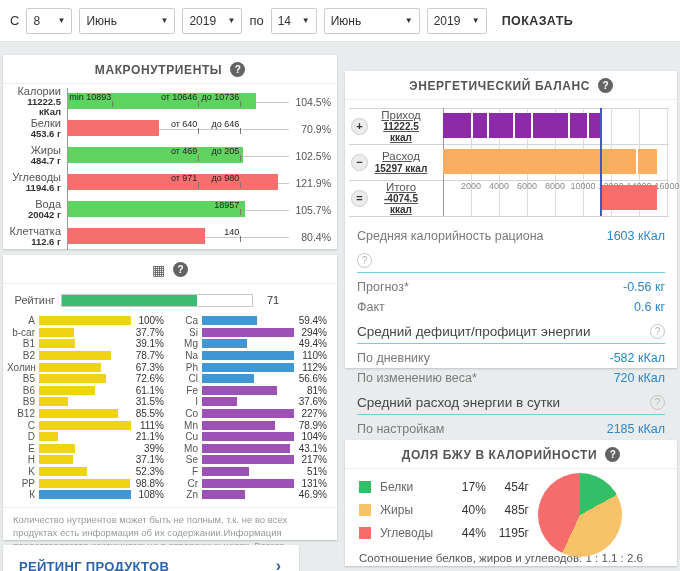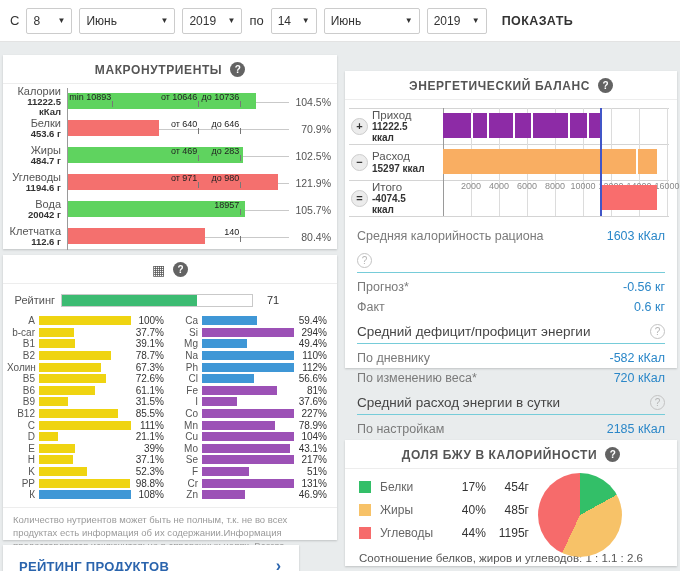--- a/index.html
+++ b/index.html
@@ -54,21 +54,21 @@
   .card-products { left:3px; top:545px; width:296px; height:42px; display:flex; align-items:center; justify-content:space-between; padding:0 18px 0 16px; cursor:pointer; }
   .products-label { font-size:13px; font-weight:bold; color:#2a64ad; letter-spacing:.3px; }
   .products-chev { font-size:16px; font-weight:bold; color:#2a64ad; }
 
   
   .card-energy { left:345px; top:55px; width:332px; height:297px;margin-top:16px; }
   .e-wrap { position:relative; margin:8px 8px 2px 4px; height:110px; }
   .e-hline { position:absolute; left:0; right:0; border-top:1px solid #d4d4d4; }
   .e-row { display:flex; align-items:center; height:36px; position:relative; }
   .e-icon { width:17px; height:17px; border-radius:50%; background:#ececec; border:1px solid #cdcdcd; color:#333; font-size:11px; font-weight:bold; text-align:center; line-height:15px; margin:0 4px 0 2px; flex:0 0 17px; }
-  .e-label { width:64px; text-align:left; padding-right:6px; line-height:1.1; }
+  .e-label { width:64px; text-align:center; padding-right:6px; line-height:1.1;text-decoration:underline; }
   .e-name { font-size:11.5px; color:#555; }
   .e-val { font-size:10px; font-weight:bold; color:#333; }
   .e-plot { position:absolute; left:94px; right:2px; top:0; height:108px; }
   .e-grid { position:absolute; top:0; height:108px; border-left:1px solid #dcdcdc; }
   .e-axisline { position:absolute; left:0; top:0; height:108px; border-left:1px solid #9a9a9a; }
   .e-bar { position:absolute; height:25px; }
   .e-seg { position:absolute; width:2px; background:#fff; height:25px; }
   .e-axis-num { position:absolute; top:73px; transform:translateX(-50%); font-size:9px; color:#8a8a8a; }
   .e-vline { position:absolute; top:0; height:108px; width:2px; z-index:5; }
 
@@ -166,21 +166,21 @@
         <div class="m-label">
           <div class="m-name">Жиры</div>
           <div class="m-val">484.7 г</div>
         </div>
         <div class="m-track">
           <div class="m-line"></div>
           <div class="m-bar" style="width: 79%; background: rgb(95, 211, 95);"></div>
           <div class="m-tick" style="left: 59%;"></div>
           <div class="m-mlabel" style="left: 59%;">от 469</div>
           <div class="m-tick" style="left: 78%;"></div>
-          <div class="m-mlabel" style="left: 78%;">до 283</div>
+          <div class="m-mlabel" style="left: 78%;">до 205</div>
         </div>
         <div class="m-pct">102.5%</div>
       </div>
       <div class="m-row">
         <div class="m-label">
           <div class="m-name">Углеводы</div>
           <div class="m-val">1194.6 г</div>
         </div>
         <div class="m-track">
           <div class="m-line"></div>

